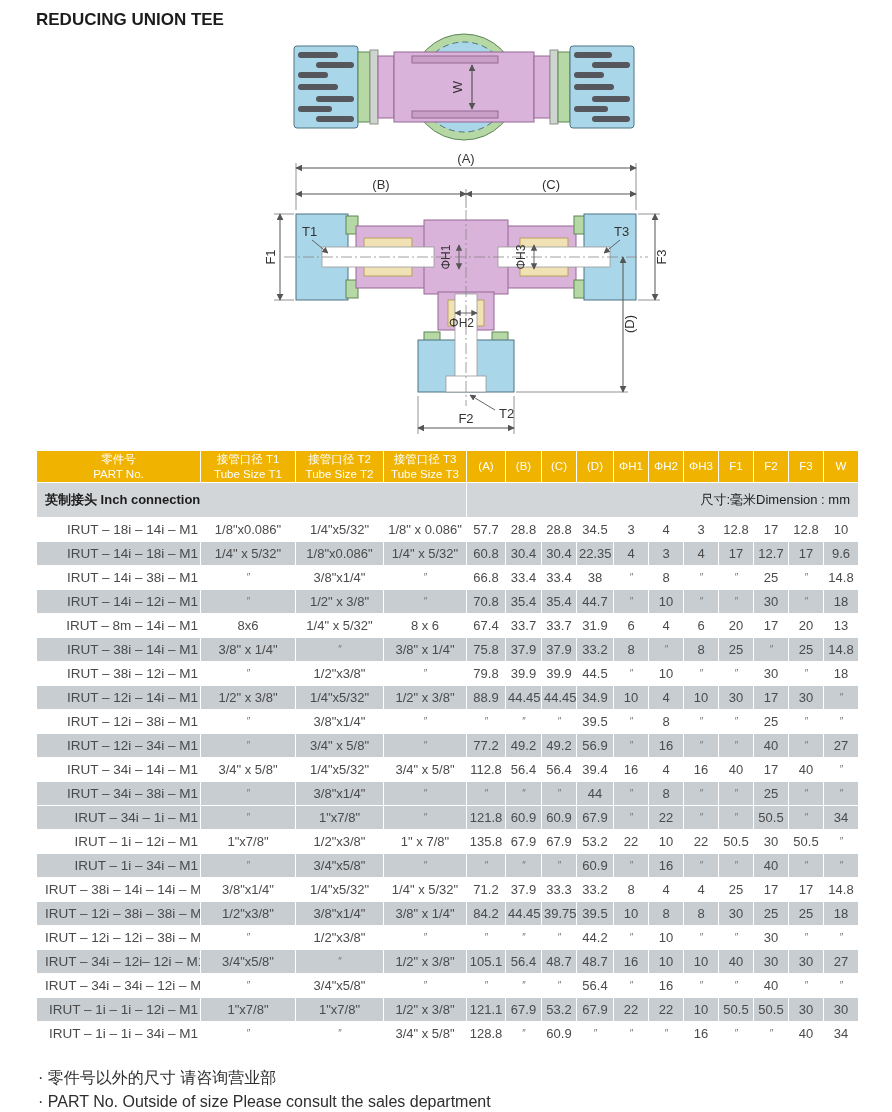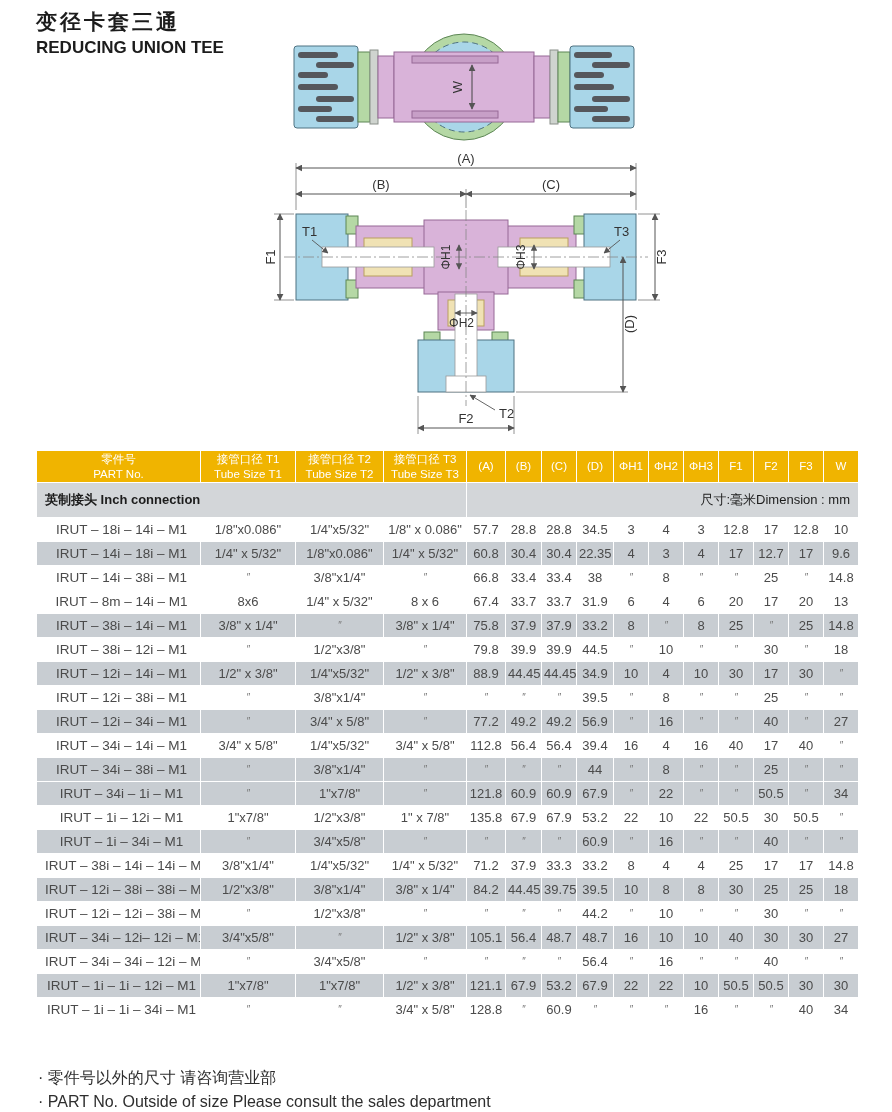--- a/index.html
+++ b/index.html
@@ -30,31 +30,30 @@
   .dim-table tr.section td {
     background:#d3d6d9; color:#1c1c1c; font-size:13px; height:25px;
     padding:8px 8px; border:1px solid #fff;
   }
   .dim-table td.sec-left { text-align:left; font-weight:bold; }
   .dim-table td.sec-right { text-align:right; font-weight:normal; }
   .dim-table tbody td {
     font-size:13px; color:#4b4b4b; text-align:center; height:24px;
     border:1px solid #fff; padding:1px 2px; white-space:nowrap; overflow:hidden;
   }
-  .dim-table tbody td.part { text-align:center; padding-left:8px; font-size:13.5px; color:#4a4a4a; }
+  .dim-table tbody td.part { text-align:right; padding-left:8px; font-size:13.5px; color:#4a4a4a; }
   .dim-table tbody tr.alt td { background:#c8cdd2; }
   .dim-table tbody td.ditto { font-size:10px; font-style:italic; color:#767676; }
 
   .footnotes { position:absolute; left:38px; top:1066px; font-size:16px; color:#2e2e2e; line-height:1.5; }
 </style>
 </head>
 <body>
 
 <div class="title-block">
-  <div class="title-zh">变径卡套三通</div>
   <div class="title-en">REDUCING UNION TEE</div>
 </div>
 
 <svg class="drawing" width="420" height="418" viewBox="0 0 420 418">
   <defs>
     <marker id="arr" viewBox="0 0 10 10" refX="9" refY="5" markerWidth="7" markerHeight="7" orient="auto-start-reverse">
       <path d="M0,0 L10,5 L0,10 z" fill="#555"></path>
     </marker>
   </defs>
 
@@ -265,20 +264,37 @@
         <td>33.4</td>
         <td>38</td>
         <td class="ditto">″</td>
         <td>8</td>
         <td class="ditto">″</td>
         <td class="ditto">″</td>
         <td>25</td>
         <td class="ditto">″</td>
         <td>14.8</td>
       </tr>
+      <tr class="alt">
+        <td class="part">IRUT – 14i – 12i – M1</td>
+        <td class="ditto">″</td>
+        <td>1/2" x 3/8"</td>
+        <td class="ditto">″</td>
+        <td>70.8</td>
+        <td>35.4</td>
+        <td>35.4</td>
+        <td>44.7</td>
+        <td class="ditto">″</td>
+        <td>10</td>
+        <td class="ditto">″</td>
+        <td class="ditto">″</td>
+        <td>30</td>
+        <td class="ditto">″</td>
+        <td>18</td>
+      </tr>
       <tr>
         <td class="part">IRUT – 8m – 14i – M1</td>
         <td>8x6</td>
         <td>1/4" x 5/32"</td>
         <td>8 x 6</td>
         <td>67.4</td>
         <td>33.7</td>
         <td>33.7</td>
         <td>31.9</td>
         <td>6</td>

